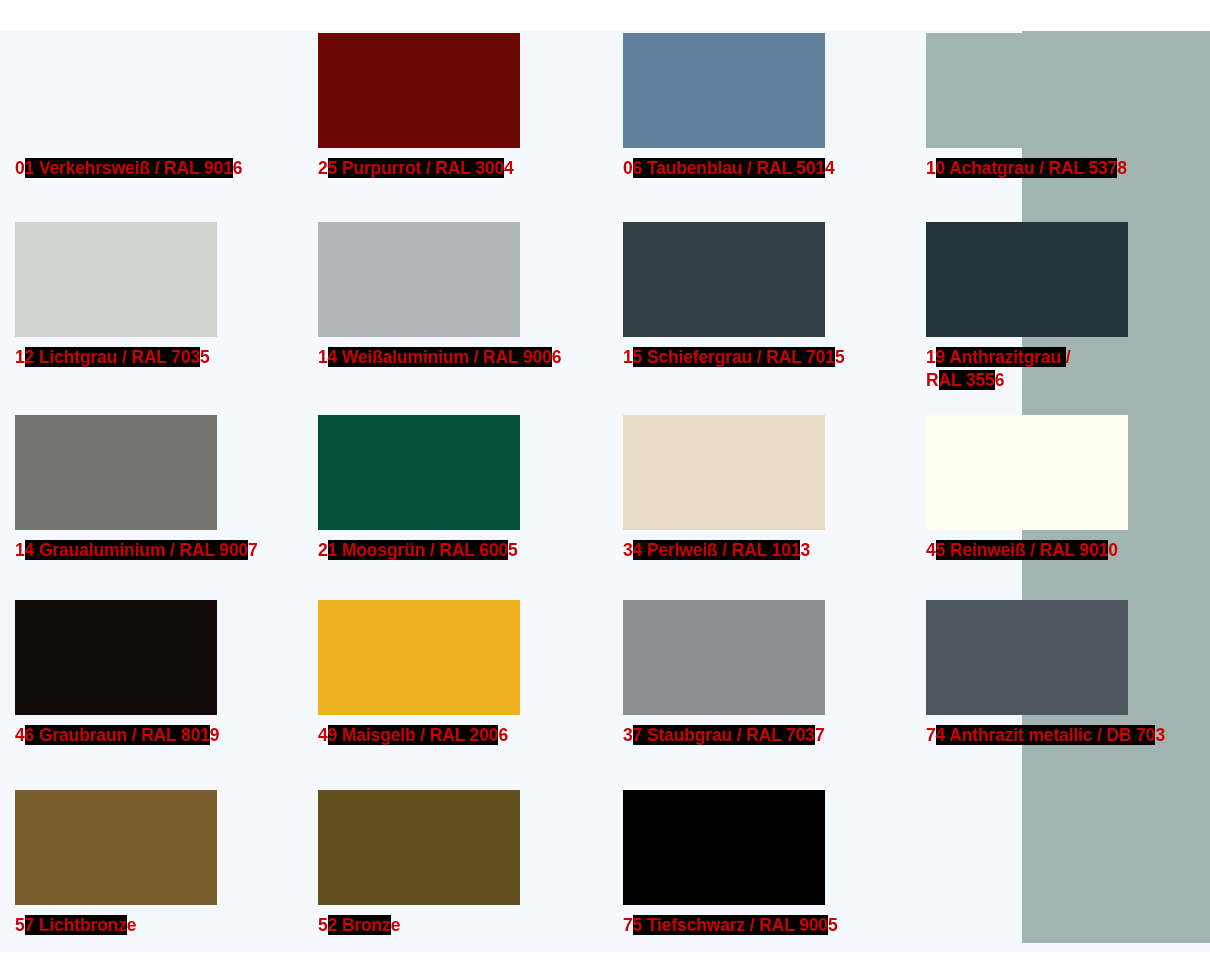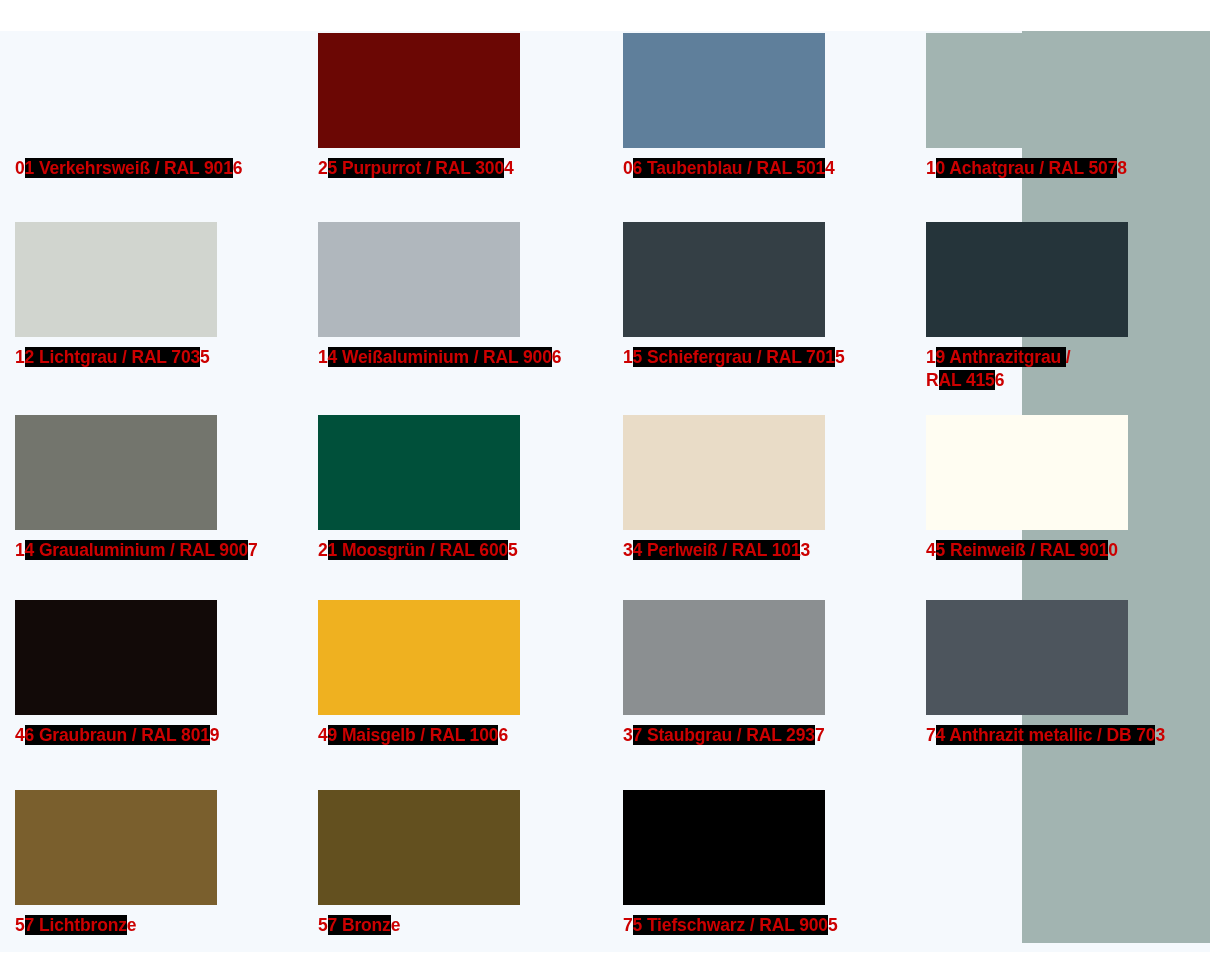--- a/index.html
+++ b/index.html
@@ -101,37 +101,37 @@
       <div class="swatch-cell" style="left: 303px; top: 33px; width: 202px;">
         <div class="swatch-chip" style="background: rgb(107, 7, 4); width: 202px; height: 115px;"></div>
         <div class="swatch-label">2<span class="hl">5 Purpurrot / RAL 300</span>4</div>
       </div>
       <div class="swatch-cell" style="left: 608px; top: 33px; width: 202px;">
         <div class="swatch-chip" style="background: rgb(95, 127, 155); width: 202px; height: 115px;"></div>
         <div class="swatch-label">0<span class="hl">6 Taubenblau / RAL 501</span>4</div>
       </div>
       <div class="swatch-cell" style="left: 911px; top: 33px; width: 202px;">
         <div class="swatch-chip" style="background: rgb(162, 180, 177); width: 202px; height: 115px;"></div>
-        <div class="swatch-label">1<span class="hl">0 Achatgrau / RAL 507</span>8</div>
+        <div class="swatch-label">1<span class="hl">0 Achatgrau / RAL 537</span>8</div>
       </div>
       <div class="swatch-cell" style="left: 0px; top: 222px; width: 202px;">
         <div class="swatch-chip" style="background: rgb(209, 213, 207); width: 202px; height: 115px;"></div>
         <div class="swatch-label">1<span class="hl">2 Lichtgrau / RAL 703</span>5</div>
       </div>
       <div class="swatch-cell" style="left: 303px; top: 222px; width: 202px;">
         <div class="swatch-chip" style="background: rgb(176, 183, 189); width: 202px; height: 115px;"></div>
         <div class="swatch-label">1<span class="hl">4 Weißaluminium / RAL 900</span>6</div>
       </div>
       <div class="swatch-cell" style="left: 608px; top: 222px; width: 202px;">
         <div class="swatch-chip" style="background: rgb(52, 63, 69); width: 202px; height: 115px;"></div>
         <div class="swatch-label">1<span class="hl">5 Schiefergrau / RAL 701</span>5</div>
       </div>
       <div class="swatch-cell" style="left: 911px; top: 222px; width: 202px;">
         <div class="swatch-chip" style="background: rgb(37, 52, 58); width: 202px; height: 115px;"></div>
-        <div class="swatch-label">1<span class="hl">9 Anthrazitgrau </span>/<br>R<span class="hl">AL 415</span>6</div>
+        <div class="swatch-label">1<span class="hl">9 Anthrazitgrau </span>/<br>R<span class="hl">AL 355</span>6</div>
       </div>
       <div class="swatch-cell" style="left: 0px; top: 415px; width: 202px;">
         <div class="swatch-chip" style="background: rgb(115, 117, 109); width: 202px; height: 115px;"></div>
         <div class="swatch-label">1<span class="hl">4 Graualuminium / RAL 900</span>7</div>
       </div>
       <div class="swatch-cell" style="left: 303px; top: 415px; width: 202px;">
         <div class="swatch-chip" style="background: rgb(0, 80, 58); width: 202px; height: 115px;"></div>
         <div class="swatch-label">2<span class="hl">1 Moosgrün / RAL 600</span>5</div>
       </div>
       <div class="swatch-cell" style="left: 608px; top: 415px; width: 202px;">
@@ -141,37 +141,37 @@
       <div class="swatch-cell" style="left: 911px; top: 415px; width: 202px;">
         <div class="swatch-chip" style="background: rgb(255, 253, 242); width: 202px; height: 115px;"></div>
         <div class="swatch-label">4<span class="hl">5 Reinweiß / RAL 901</span>0</div>
       </div>
       <div class="swatch-cell" style="left: 0px; top: 600px; width: 202px;">
         <div class="swatch-chip" style="background: rgb(18, 10, 8); width: 202px; height: 115px;"></div>
         <div class="swatch-label">4<span class="hl">6 Graubraun / RAL 801</span>9</div>
       </div>
       <div class="swatch-cell" style="left: 303px; top: 600px; width: 202px;">
         <div class="swatch-chip" style="background: rgb(239, 177, 32); width: 202px; height: 115px;"></div>
-        <div class="swatch-label">4<span class="hl">9 Maisgelb / RAL 100</span>6</div>
+        <div class="swatch-label">4<span class="hl">9 Maisgelb / RAL 200</span>6</div>
       </div>
       <div class="swatch-cell" style="left: 608px; top: 600px; width: 202px;">
         <div class="swatch-chip" style="background: rgb(139, 143, 145); width: 202px; height: 115px;"></div>
-        <div class="swatch-label">3<span class="hl">7 Staubgrau / RAL 293</span>7</div>
+        <div class="swatch-label">3<span class="hl">7 Staubgrau / RAL 703</span>7</div>
       </div>
       <div class="swatch-cell" style="left: 911px; top: 600px; width: 202px;">
         <div class="swatch-chip" style="background: rgb(77, 85, 93); width: 202px; height: 115px;"></div>
         <div class="swatch-label">7<span class="hl">4 Anthrazit metallic / DB 70</span>3</div>
       </div>
       <div class="swatch-cell" style="left: 0px; top: 790px; width: 202px;">
         <div class="swatch-chip" style="background: rgb(122, 95, 45); width: 202px; height: 115px;"></div>
         <div class="swatch-label">5<span class="hl">7 Lichtbronz</span>e</div>
       </div>
       <div class="swatch-cell" style="left: 303px; top: 790px; width: 202px;">
         <div class="swatch-chip" style="background: rgb(99, 80, 31); width: 202px; height: 115px;"></div>
-        <div class="swatch-label">5<span class="hl">7 Bronz</span>e</div>
+        <div class="swatch-label">5<span class="hl">2 Bronz</span>e</div>
       </div>
       <div class="swatch-cell" style="left: 608px; top: 790px; width: 202px;">
         <div class="swatch-chip" style="background: rgb(0, 0, 0); width: 202px; height: 115px;"></div>
         <div class="swatch-label">7<span class="hl">5 Tiefschwarz / RAL 900</span>5</div>
       </div>
     </div>
 
 </div>
 
 </body></html>

